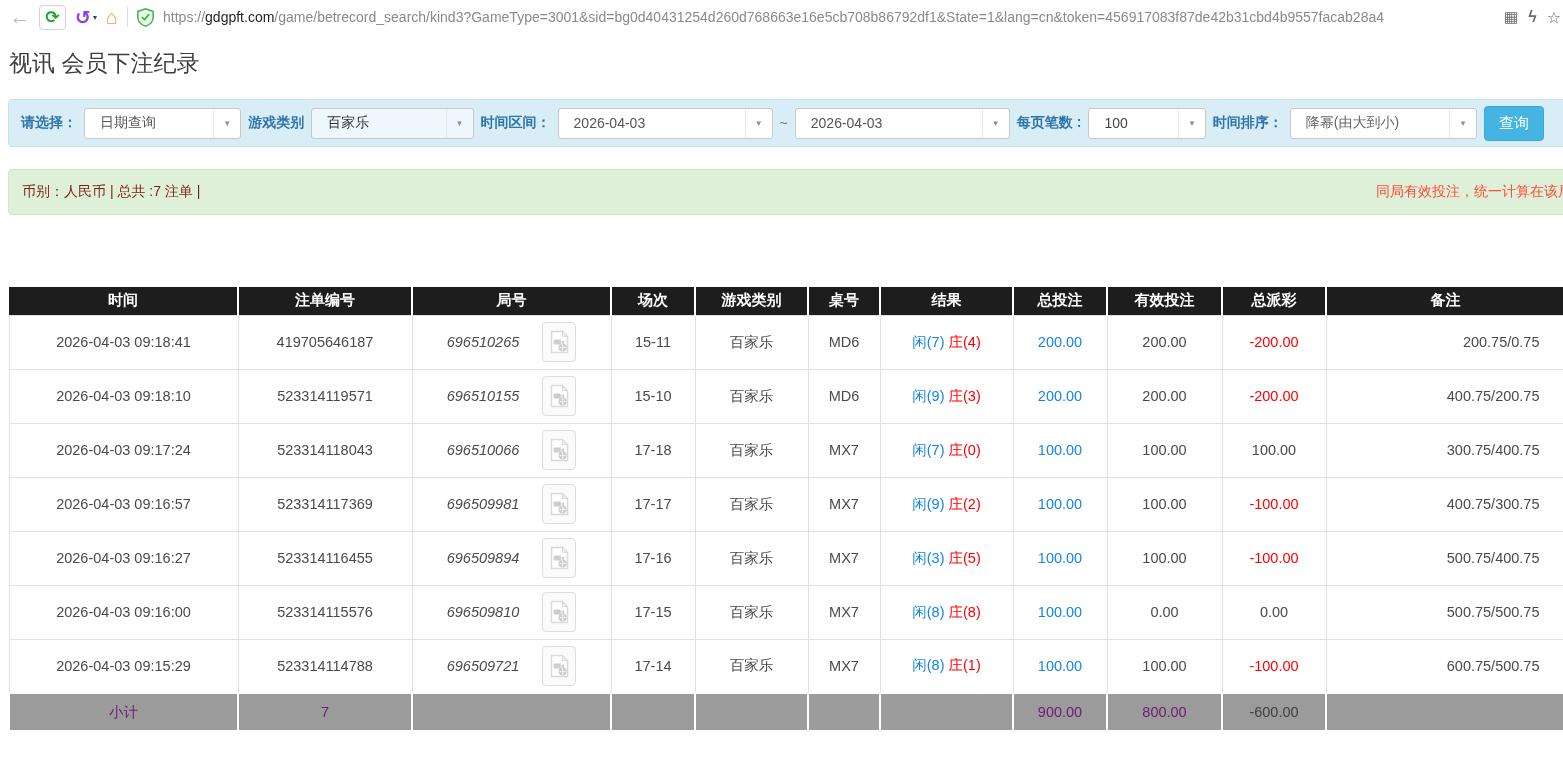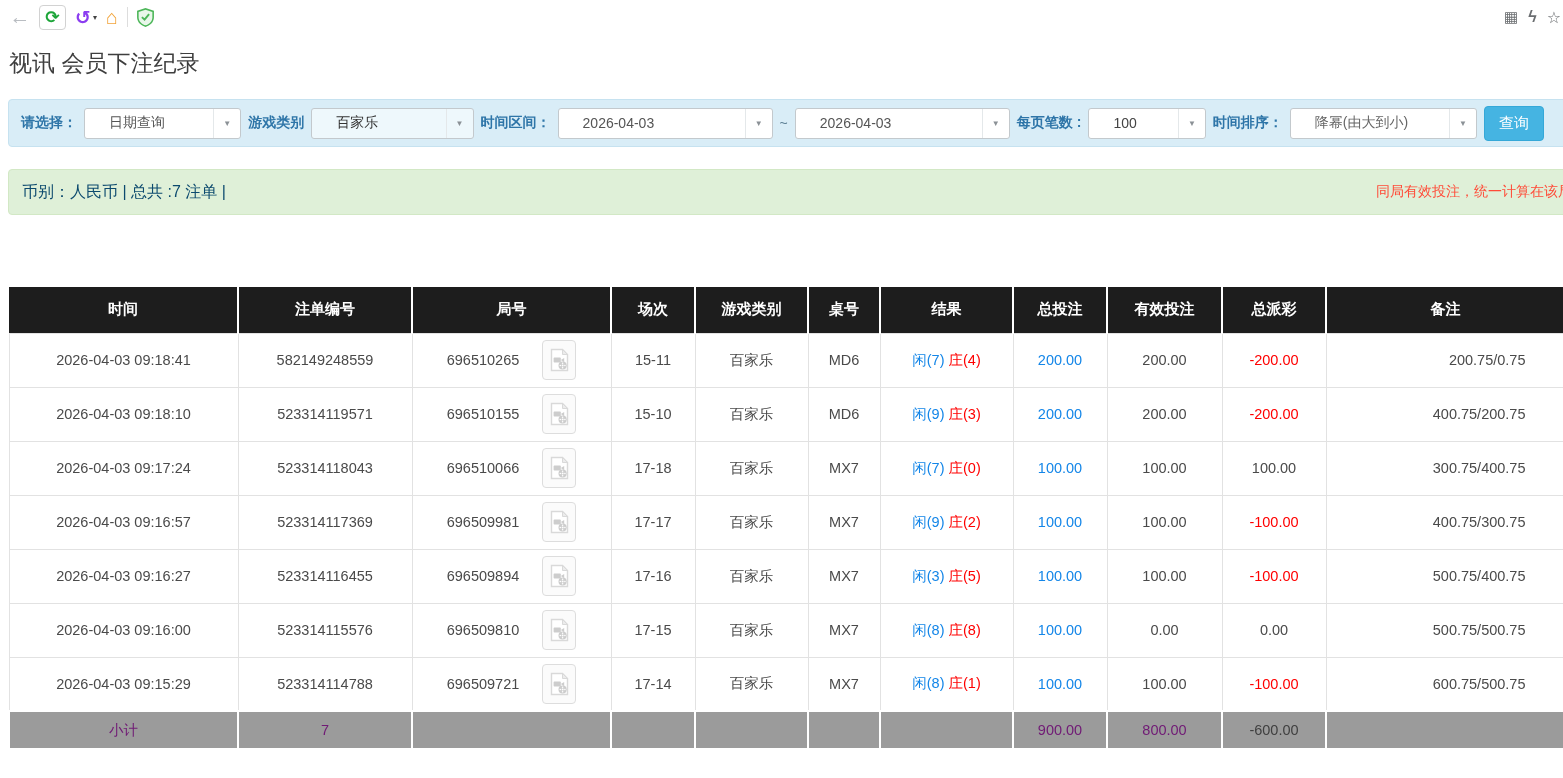--- a/index.html
+++ b/index.html
@@ -27,50 +27,50 @@
   .ic-star { font-size:16px; margin-right:-8px; }
 
   
   .page-title { font-size:23px; color:#3e3e3e; margin:14px 0 20px 9px; font-weight:400; }
 
   
   .filter-panel { margin:0 -10px 0 8px; background:#d9edf7; border:1px solid #c6e2f0; border-radius:4px;
     height:48px; display:flex; align-items:center; padding:0 12px; gap:7px; white-space:nowrap; }
   .flabel { color:#2e75a8; font-weight:bold; font-size:14px; }
   .combo { background:#fff; border:1px solid #c3c9cd; border-radius:3px; height:31px; display:flex; align-items:center; cursor:pointer; }
-  .combo .val { padding:0 24px; font-size:14px; color:#555; flex:1; overflow:hidden; }
+  .combo .val { padding:0 15px; font-size:14px; color:#555; flex:1; overflow:hidden; }
   .combo .arrow { width:27px; align-self:stretch; border-left:1px solid #e4e8ea; display:flex; align-items:center; justify-content:center; color:#8b9196; font-size:8px; }
   .w-select { width:158px; }
   .w-game { width:163px; } .w-game .val { color:#333; }
   .combo.tint { background:#eef8fc; }
   .w-date { width:216px; }
   .w-size { width:118px; } .w-size .val { color:#444; }
   .w-sort { width:188px; } .w-sort .val { color:#666; }
   .tilde { color:#5a7d92; font-size:14px; }
   .search-btn { margin-left:auto; margin-right:16px; background:#45b4e2; border:1px solid #35a8d8; color:#fff;
     border-radius:4px; height:35px; padding:0 14px; font-size:15px; cursor:pointer; flex:none; }
 
   
   .summary-panel { margin:22px -10px 0 8px; background:#dff0d8; border:1px solid #d2e8c5; border-radius:4px;
     height:46px; display:flex; align-items:center; padding:0 13px; justify-content:space-between; white-space:nowrap; }
-  .sum-left { color:#0c4a6e; font-size:16px; }
+  .sum-left { color:#7f1d1d; font-size:14px; }
   .sum-right { color:#ff4b38; font-size:14px; margin-right:-27px; }
 
   
   table.bets { border-collapse:collapse; table-layout:fixed; width:1555px; margin:72px 0 0 8px; }
-  thead th { background:#1d1d1d; color:#fff; font-size:15px; font-weight:bold; height:46px;
+  thead th { background:#1d1d1d; color:#fff; font-size:15px; font-weight:bold; height:28px;
     border-right:2px solid #fff; text-align:center; }
   thead th:last-child { border-right:none; }
   tbody td { height:54px; text-align:center; font-size:14.5px; color:#4a4a4a;
     border:1px solid #e2e2e2; background:#fff; }
-  td.note { text-align:right; padding-right:38px; }
+  td.note { text-align:right; padding-right:24px; }
   .blue { color:#1486e8; }
   .redtxt { color:#f00; }
   .neg { color:#f00; }
-  .round-inner { display:inline-flex; align-items:center; gap:23px; }
+  .round-inner { display:inline-flex; align-items:center; gap:23px;font-style:italic; }
   .video-btn { width:34px; height:40px; background:#fbfbfb; border:1px solid #ddd; border-radius:4px;
     display:inline-flex; align-items:center; justify-content:center; cursor:pointer; }
   .bet-link { cursor:pointer; }
   tfoot td { background:#9b9b9b; color:#701a75; height:37px; border:2px solid #fff; border-bottom:none;
     text-align:center; font-size:14.5px; }
   tfoot .neg { color:#404040; }
 </style>
 </head>
 <body>
 
@@ -83,20 +83,25 @@
     <span class="ic-undo">↺</span>
     <span class="undo-caret">▾</span>
   </span>
   <span class="nav-ic ic-home">⌂</span>
   <span class="vsep"></span>
   <svg class="shield" viewBox="0 0 16 18">
     <path d="M8 0 L16 2.6 V8.6 C16 13.6 12.2 16.8 8 18 C3.8 16.8 0 13.6 0 8.6 V2.6 Z" fill="#4cb658"></path>
     <path d="M8 1.6 L14.5 3.7 V8.7 C14.5 12.7 11.4 15.4 8 16.4 C4.6 15.4 1.5 12.7 1.5 8.7 V3.7 Z" fill="#e9f7ea"></path>
     <path d="M4.6 8.6 L7.1 11 L11.4 5.8" stroke="#4cb658" stroke-width="1.8" fill="none"></path>
   </svg>
+  <span class="url-box">
+    <span class="url-scheme">https://</span>
+      <span class="url-host">gdgpft.com</span>
+      <span class="url-path">/game/betrecord_search/kind3?GameType=3001&amp;sid=bg0d40431254d260d768663e16e5cb708b86792df1&amp;State=1&amp;lang=cn&amp;token=456917083f87de42b31cbd4b9557facab28a4</span>
+  </span>
   <span class="right-icons">
     <span class="ic-qr">▦</span>
     <span class="ic-bolt">ϟ</span>
     <span class="ic-star">☆</span>
   </span>
 </div>
 
 <div class="page-title">视讯 会员下注纪录</div>
 
 <div class="filter-panel">
@@ -163,21 +168,21 @@
         <th>结果</th>
         <th>总投注</th>
         <th>有效投注</th>
         <th>总派彩</th>
         <th>备注</th>
       </tr>
   </thead>
   <tbody>
       <tr>
     <td>2026-04-03 09:18:41</td>
-    <td>582149248559</td>
+    <td>419705646187</td>
     <td>
       <span class="round-inner">
         <span>696510265</span>
         <button class="video-btn">
           <svg width="19" height="24" viewBox="0 0 19 24">
             <path d="M1.5 1.5 h11 l5 5 v16 h-16 z" fill="#ffffff" stroke="#d9d9d9" stroke-width="1.4"></path>
             <path d="M12.5 1.5 l5 5 h-5 z" fill="#ececec" stroke="#d9d9d9" stroke-width="1"></path>
             <rect x="3.6" y="9.6" width="7.2" height="5" rx="0.8" fill="#cdcdcd"></rect>
             <path d="M10.8 12.1 L14.2 9.9 V14.3 Z" fill="#cdcdcd"></path>
             <circle cx="12.6" cy="17.5" r="4.1" fill="#cdcdcd"></circle>

